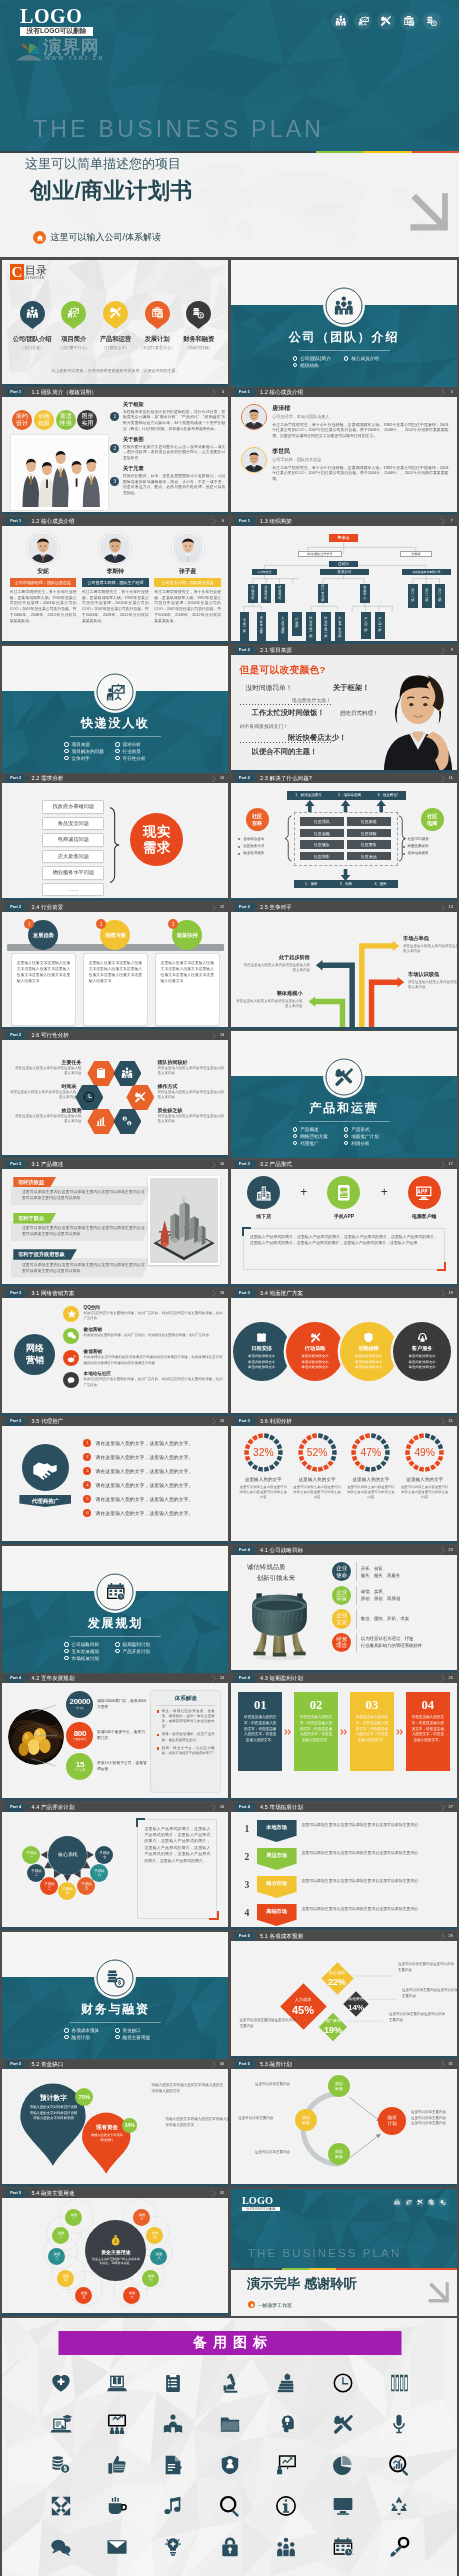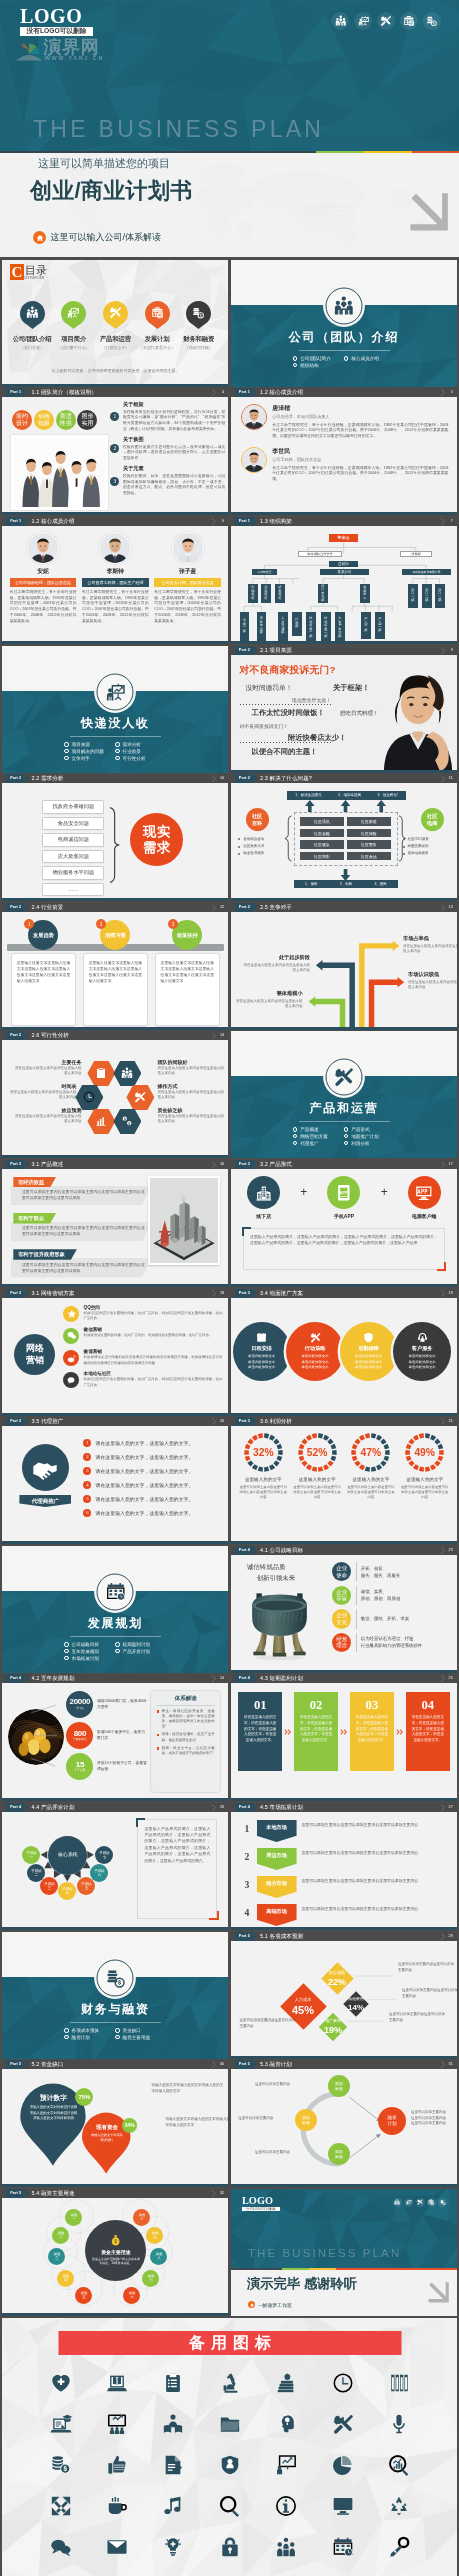--- a/index.html
+++ b/index.html
@@ -19,21 +19,21 @@
 .logo-s{background:#fff;color:#3a3a3a;font-size:6.7px;line-height:8.5px;padding:0 1.8px;margin-top:0.6px;display:block;font-weight:700;width:73px;box-sizing:border-box;text-align:center}
 .wm{position:absolute;left:15px;top:38px;z-index:5;opacity:.5}
 .wm-t{font-size:18px;color:#b6c8cf;font-weight:700;letter-spacing:0.6px;line-height:19.4px;margin-left:28.5px}
 .wm-u{font-size:5.2px;color:#b6c8cf;letter-spacing:1.9px;margin-left:30px;margin-top:-2.4px;font-weight:600}
 .wm-fan{position:absolute;left:0;top:2.4px;width:28px;height:20.6px}
 .topicons{position:absolute;right:19px;top:11.5px;display:flex;gap:4.9px;z-index:6}
 .ti{width:18px;height:18px;border-radius:50%;background:rgba(255,255,255,.085);display:flex;align-items:center;justify-content:center}
 .ti svg{width:11.5px;height:11.5px;fill:#fff}
 .bp{position:absolute;left:33px;top:117px;font-size:23px;letter-spacing:3.3px;color:#5e8b9b;font-weight:300;z-index:4;line-height:24px}
 .hero-map{position:absolute;left:0;top:2.4px;width:460px;height:104px;opacity:1}
-.hsub{position:absolute;left:38px;top:158px;font-size:11px;color:#3d5c68;z-index:5;line-height:11.5px}
+.hsub{position:absolute;left:25px;top:158px;font-size:13px;color:#3d5c68;z-index:5;line-height:11.5px}
 .htitle{position:absolute;left:30px;top:177px;font-size:22px;font-weight:700;color:#244752;letter-spacing:0.3px;z-index:5;line-height:27px}
 .hcomp{position:absolute;left:33px;top:231px;font-size:9px;color:#25424b;z-index:5;display:flex;align-items:center;gap:4.2px;line-height:12.7px}
 .home-c{width:13.3px;height:13.3px;border-radius:50%;background:#ef6c1a;display:flex;align-items:center;justify-content:center;flex:0 0 auto}
 .home-c svg{width:8px;height:8px;fill:#fff}
 .harrow{position:absolute;right:8.5px;top:189px;width:52px;height:52px;z-index:4}
 
 .hdr{position:absolute;left:0;top:0;width:100%;height:8.5px;background:#4a4a4a;color:#fff;}
 .hdr .pt{position:absolute;left:3.6px;top:0;height:8.5px;background:#2b4f5e;color:#fff;font-size:3.8px;line-height:8.5px;padding:0 3px 0 4.2px;font-weight:600;letter-spacing:0.1px}
 .hdr .pt:after{content:"";position:absolute;right:-4.2px;top:0;border-left:4.2px solid #2b4f5e;border-top:4.2px solid transparent;border-bottom:4.2px solid transparent}
 .hdr .ti2{position:absolute;left:29px;top:0;height:8.5px;line-height:8.5px;font-size:5.5px;font-weight:400;letter-spacing:0.1px}
@@ -229,21 +229,21 @@
 .ag-sv{width:28px;height:28px;fill:#fff}
 .ag-b{position:absolute;left:17px;top:78px;width:52px;height:12px;background:#2b4f5e;color:#fff;font-size:5.5px;font-weight:700;display:flex;align-items:center;justify-content:center;clip-path:polygon(0 0,100% 0,100% 70%,50% 100%,0 70%)}
 .ag-l{position:absolute;left:81px;top:22px;right:8.5px}
 .ag-it{display:flex;align-items:center;gap:4.2px;margin-bottom:6px;font-size:4.9px;color:#3a3a3a}
 .ag-n{flex:0 0 auto;width:8px;height:8px;border-radius:50%;background:#e8491c;color:#fff;font-size:4.6px;line-height:8px;text-align:center;font-family:"Liberation Serif",serif}
 
 .dn{position:absolute;left:7.3px;top:14.6px;right:7.3px;display:flex;justify-content:space-between}
 .dn-it{width:50px;text-align:center}
 .dn-c{position:relative;width:41px;height:41px;margin:0 auto}
 .dn-c svg{width:41px;height:41px;display:block}
-.dn-v{position:absolute;left:0;top:0;width:41px;height:41px;display:flex;align-items:center;justify-content:center;font-size:10.3px;font-weight:700;color:#e8491c}
+.dn-v{position:absolute;left:0;top:0;width:41px;height:41px;display:flex;align-items:center;justify-content:center;font-size:10.3px;font-weight:400;color:#e8491c}
 .dn-t{font-size:4.6px;color:#3a3a3a;margin-top:4.9px}
 .dn-b{font-size:3.4px;color:#666;line-height:5.1px;margin-top:2.4px}
 
 .st-sl{position:absolute;left:16px;top:14.6px;font-size:6.4px;color:#3a3a3a;line-height:11px;z-index:4}
 .st-img{position:absolute;left:8.5px;top:34px;width:79px;height:82px}
 .st-img svg{width:100%;height:100%;display:block}
 .st{position:absolute;left:101px;top:16px;right:4.9px}
 .st-it{display:flex;gap:4.2px;align-items:center;margin-bottom:4.2px;height:19.4px}
 .st-b{flex:0 0 auto;width:19.4px;height:19.4px;border-radius:50%;color:#fff;font-size:5.5px;display:flex;flex-direction:column;align-items:center;justify-content:center;line-height:6.7px;font-weight:500}
 .st-x{font-size:4.4px;color:#3a3a3a;line-height:7px;padding-left:4.2px;border-left:0.8px solid #c3c7c9;align-self:stretch;display:flex;flex-direction:column;justify-content:center}
@@ -332,21 +332,21 @@
 .th-ic{position:absolute;right:9.7px;top:8.5px;display:flex;gap:2.4px;z-index:6}
 .th-i{width:9px;height:9px;border-radius:50%;background:rgba(255,255,255,.1);display:flex;align-items:center;justify-content:center}
 .th-i svg{width:6px;height:6px;fill:#fff}
 .th-bp{position:absolute;left:17px;top:58px;font-size:11.5px;letter-spacing:2.1px;color:#5e8b9b;font-weight:300;z-index:4;line-height:13.3px}
 .th-ti{position:absolute;left:16px;top:86px;font-size:13.3px;font-weight:700;color:#244752;z-index:5;line-height:17px}
 .th-co{position:absolute;left:17px;top:112px;font-size:4.9px;color:#25424b;z-index:5;display:flex;align-items:center;gap:2.4px}
 .home-c2{width:7.3px;height:7.3px;border-radius:50%;background:#ef6c1a;display:flex;align-items:center;justify-content:center;flex:0 0 auto}
 .home-c2 svg{width:4.2px;height:4.2px;fill:#fff}
 .th-ar{position:absolute;right:6px;top:91px;width:28px;height:28px;z-index:4}
 
-.ib-ti{position:absolute;left:50%;top:13.3px;transform:translateX(-50%);width:343px;height:24px;background:#ef4444;color:#fff;font-size:16px;font-weight:700;letter-spacing:6px;display:flex;align-items:center;justify-content:center;text-indent:6px;z-index:3}
+.ib-ti{position:absolute;left:50%;top:13.3px;transform:translateX(-50%);width:343px;height:24px;background:#a21caf;color:#fff;font-size:14px;font-weight:700;letter-spacing:6px;display:flex;align-items:center;justify-content:center;text-indent:6px;z-index:3}
 .ib-g{position:absolute;left:30px;top:47px;right:30px;display:grid;grid-template-columns:repeat(7,1fr);row-gap:6px;z-index:3}
 .ib-c{height:35px;display:flex;align-items:center;justify-content:center}
 .ib-s{width:22px;height:22px;fill:#2b4f5e}
 
 </style>
 </head>
 <body>
 
 <div id="page">
 <div id="hero">
@@ -1169,21 +1169,21 @@
 <div class="sl" style="left:231px;top:646px;width:226px;height:127px">
       <div class="hdr">
         <span class="pt">Part 2</span>
         <span class="ti2">2.1 项目来源</span>
         <svg class="chev" viewBox="0 0 10 17">
           <path d="M1 1l7 7.5-7 7.5" fill="none" stroke="#8a8a8a" stroke-width="1.4"></path>
         </svg>
         <span class="pg">9</span>
       </div>
       <div class="src">
-        <div class="src-big">对不良商家投诉无门?</div>
+        <div class="src-big">但是可以改变颜色?</div>
         <div class="src-l p1">没时间缴罚单！</div>
         <div class="src-l p2">关于框架！</div>
         <div class="src-l p3">电信营业厅太远！</div>
         <div class="src-l p4">工作太忙没时间做饭！</div>
         <div class="src-l p5">想吃日式料理！</div>
         <div class="src-l p6">对不良商家投诉无门！</div>
         <div class="src-l p7">附近快餐店太少！</div>
         <div class="src-l p8">以便合不同的主题！</div>
         <div class="src-dots d1"></div>
         <div class="src-dots d2"></div>

